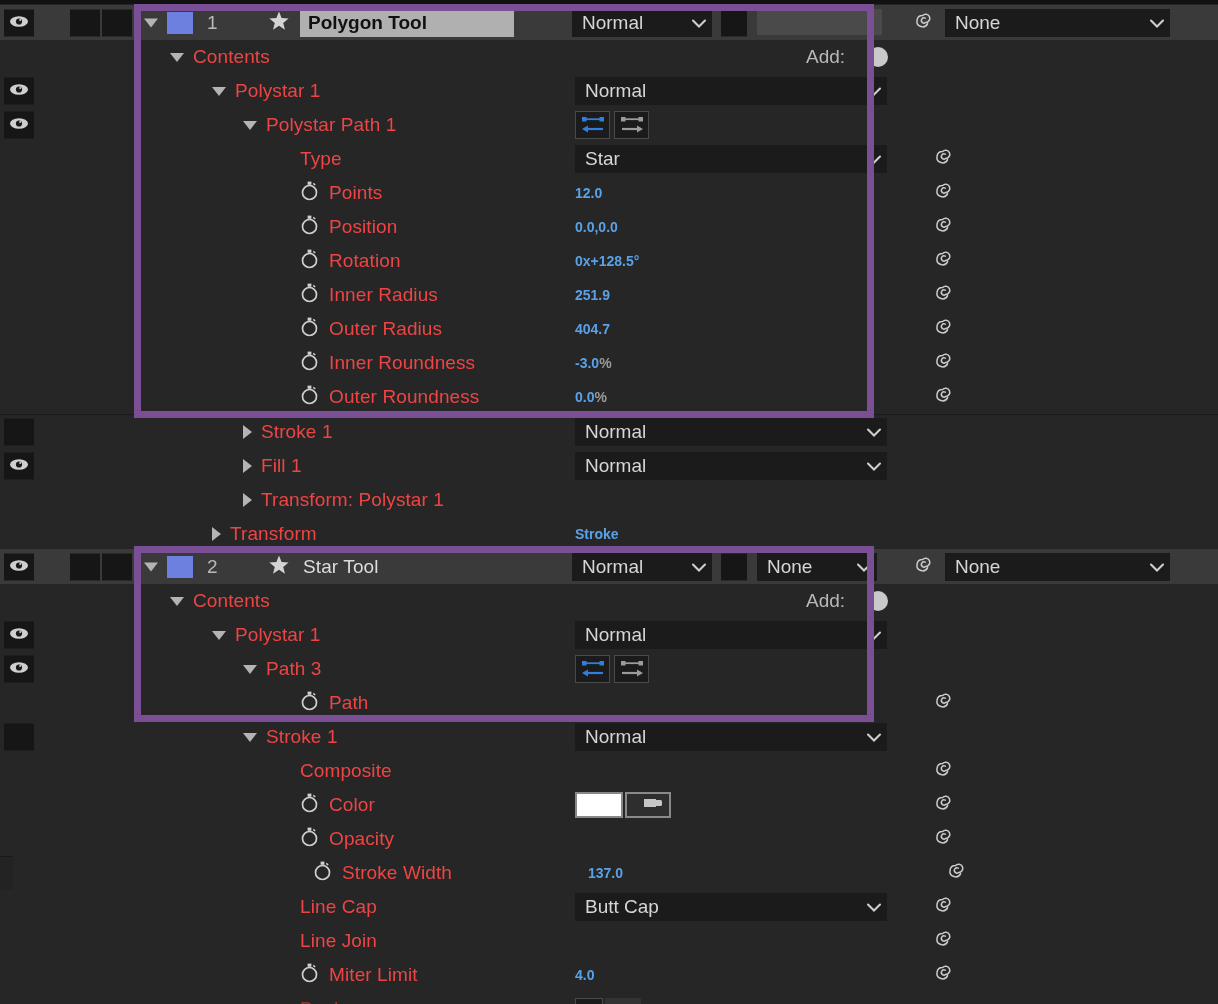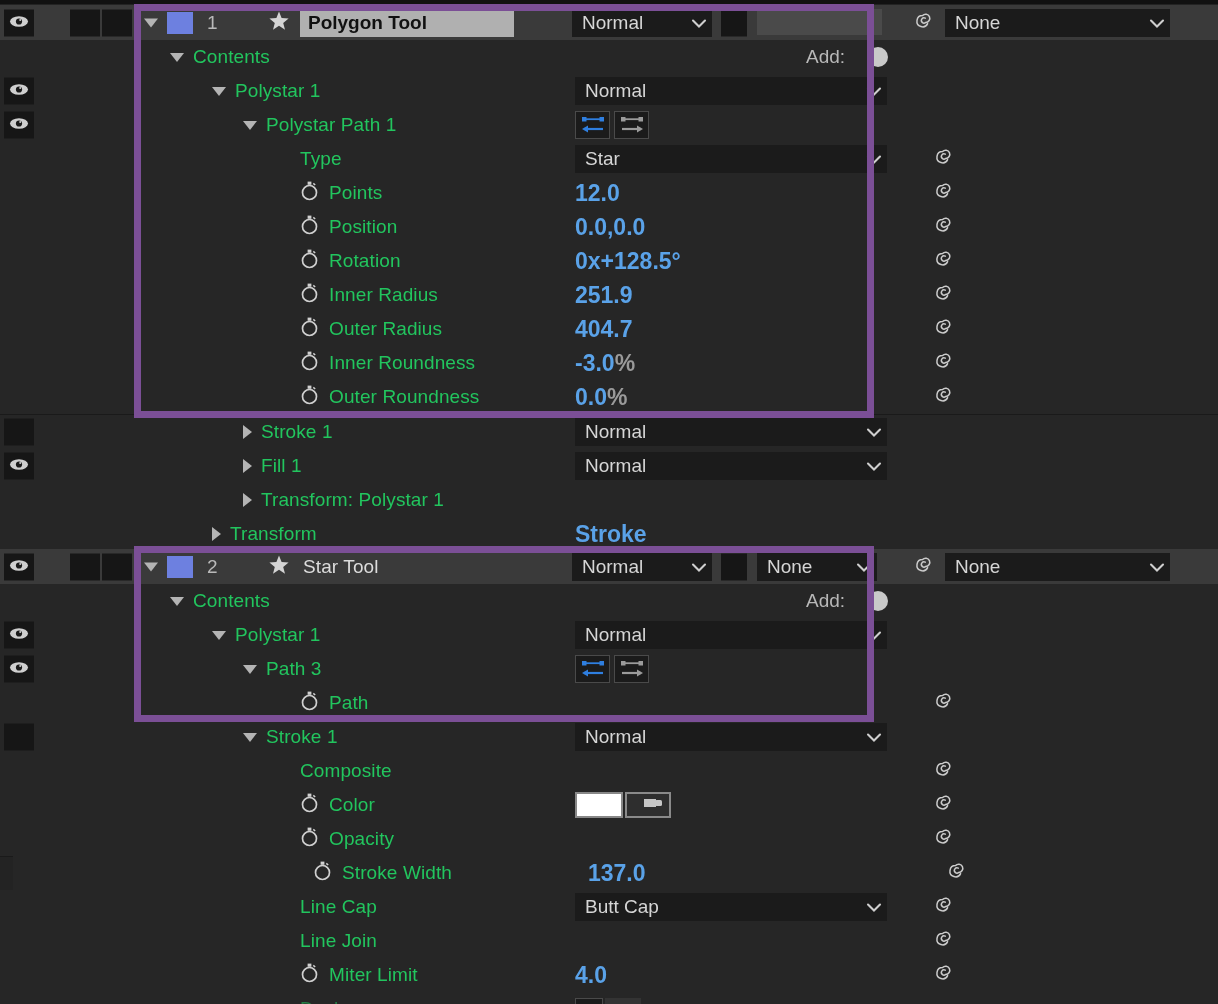--- a/index.html
+++ b/index.html
@@ -20,32 +20,32 @@
          width:30px;height:27px;background:#161616;}
   .swbox.blank{background:#3a3a3a;}
   .swbox.e0{left:4px;}
   .swbox.e1{left:38px;}
   .swbox.e2{left:70px;}
   .swbox.e3{left:102px;}
   .eye{position:absolute;left:50%;top:50%;transform:translate(-50%,-50%);}
 
   
   .label{position:absolute;top:0;height:100%;display:flex;align-items:center;
-         color:#22c55e;font-size:19px;white-space:nowrap;letter-spacing:.1px;}
+         color:#ef4444;font-size:19px;white-space:nowrap;letter-spacing:.1px;}
   .label.bright{color:#c8c8c8;}
   .tri{display:inline-block;width:0;height:0;margin-right:9px;flex:0 0 auto;}
   .tri.down{border-left:7px solid transparent;border-right:7px solid transparent;
             border-top:9px solid #b4b4b4;}
   .tri.right{border-top:7px solid transparent;border-bottom:7px solid transparent;
              border-left:9px solid #b4b4b4;}
   .stopwatch{flex:0 0 auto;margin-right:10px;display:inline-block;}
 
   
   .value{position:absolute;top:0;height:100%;display:flex;align-items:center;
-         color:#5aa2e8;font-size:23px;font-weight:bold;}
+         color:#5aa2e8;font-size:14px;font-weight:bold;}
   .value .unit{color:#9a9a9a;font-weight:bold;}
 
   
   .dd{position:absolute;top:50%;transform:translateY(-50%);
       background:#1b1b1b;color:#d6d6d6;font-size:19px;
       display:flex;align-items:center;height:28px;
       padding:0 4px 0 10px;box-sizing:border-box;overflow:hidden;}
   .dd .txt{flex:1 1 auto;overflow:hidden;white-space:nowrap;}
   .chev{flex:0 0 auto;width:18px;text-align:center;color:#cfcfcf;}
 

